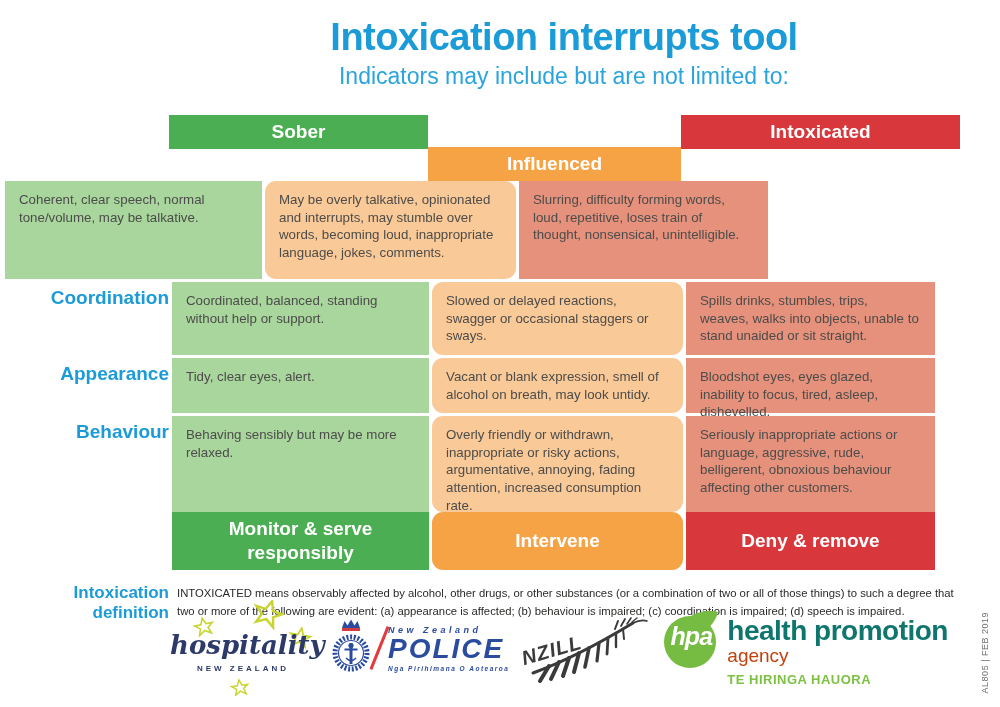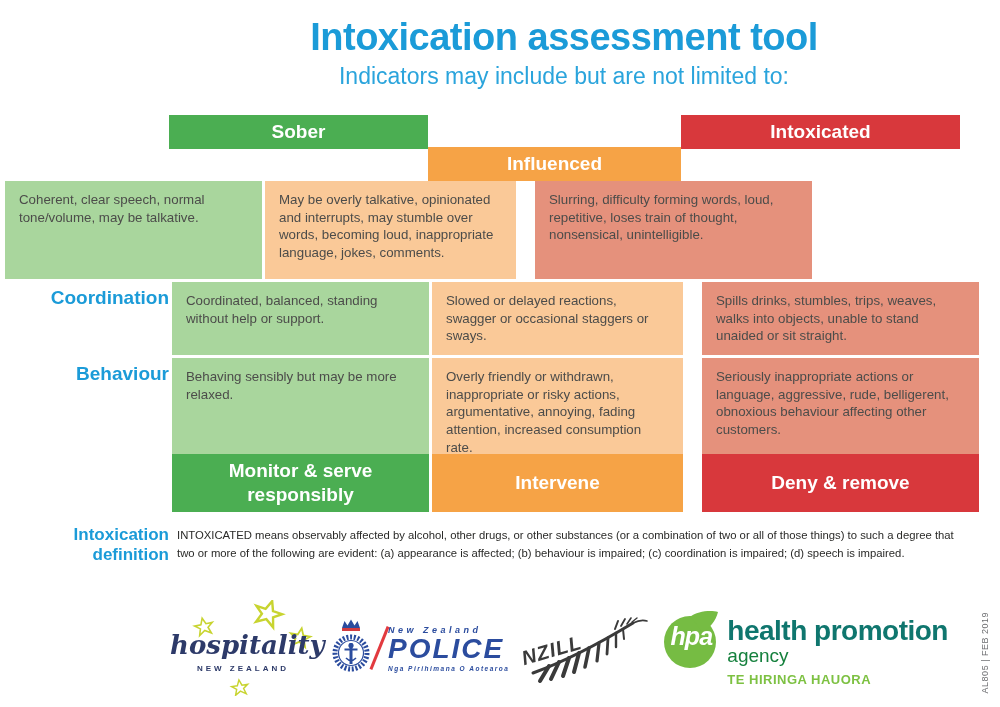--- a/index.html
+++ b/index.html
@@ -17,22 +17,22 @@
   .trow { display:flex; gap:3px; margin-left:5px; }
   .gutter { width:164px; flex:none; text-align:right; padding-top:5px; padding-right:0; }
   .row-label { font-size:19px; font-weight:bold; color:#1b9bd8; }
   .hdr-row { gap:0; }
   .hdr { height:34px; display:flex; align-items:center; justify-content:center;
          color:#fff; font-size:19px; font-weight:bold; }
   .h0 { width:259px; background:#4bae52; }
   .h1 { width:253px; background:#f6a346;margin-top:32px; }
   .h2 { width:279px; background:#d8383c; }
   .c0 { width:257px; flex:none; }
-  .c1 { width:251px; flex:none; }
-  .c2 { width:277px; flex:none;margin-left:16px; }
+  .c1 { width:251px; flex:none;border-radius:11px; }
+  .c2 { width:249px; flex:none; }
   .cell { padding:10px 16px 8px 14px; font-size:13.3px; line-height:1.33; color:#4c4c4a; }
   .col-sober  .cell, .cell.sober  { background:#a9d69d; }
   .cell.sober { background:#a9d69d; }
   .cell.influenced { background:#fac998; }
   .cell.intoxicated { background:#e5917c; }
   .r-speech .cell { height:98px; }
   .r-coordination .cell { height:73px; margin-top:0; }
   .r-coordination { margin-top:3px; }
   .r-appearance { margin-top:3px; }
   .r-appearance .cell { height:55px; }
@@ -78,34 +78,34 @@
   .nzilla-text { position:absolute; left:2px; top:32px; transform:rotate(-16deg);
                  font-size:20px; font-weight:bold; font-style:italic; letter-spacing:1px; color:#3a3a3a; }
 
   
   .hpa { display:flex; align-items:flex-start; }
   .hpa-blob { position:relative; width:60px; height:60px; flex:none; }
   .hpa-abbr { position:absolute; left:0; top:13px; width:60px; text-align:center;
               font-size:25px; font-weight:bold; font-style:italic; color:#fff; letter-spacing:-1px; }
   .hpa-text { margin-left:6px; padding-top:8px; }
   .hpa-line1 { font-size:28px; font-weight:bold; color:#0f766e; line-height:1; letter-spacing:-0.5px; }
-  .hpa-line2 { font-size:19px; color:#15803d; line-height:1; margin-top:1px; }
+  .hpa-line2 { font-size:19px; color:#c2410c; line-height:1; margin-top:1px; }
   .hpa-maori { font-size:13px; font-weight:bold; color:#7dc142; letter-spacing:0.5px; margin-top:7px; }
 
   
   .code { position:absolute; right:10px; top:612px; writing-mode:vertical-rl; transform:rotate(180deg);
           font-size:9px; color:#6d6e71; letter-spacing:0.5px; }
 </style>
 </head>
 <body>
 
 <div class="poster">
 
   <div class="titles">
-    <div class="title">Intoxication assessment tool</div>
+    <div class="title">Intoxication interrupts tool</div>
     <div class="subtitle">Indicators may include but are not limited to:</div>
   </div>
 
   <div class="sheet">
 
     <div class="trow hdr-row">
       <div class="gutter"></div>
       <div class="hdr h0">Sober</div>
       <div class="hdr h1">Influenced</div>
       <div class="hdr h2">Intoxicated</div>
@@ -117,20 +117,26 @@
       <div class="cell intoxicated c2">Slurring, difficulty forming words, loud, repetitive, loses train of thought, nonsensical, unintelligible.</div>
     </div>
 
     <div class="trow r-coordination">
       <div class="gutter"><span class="row-label">Coordination</span></div>
       <div class="cell sober c0">Coordinated, balanced, standing without help or support.</div>
       <div class="cell influenced c1">Slowed or delayed reactions, swagger or occasional staggers or sways.</div>
       <div class="cell intoxicated c2">Spills drinks, stumbles, trips, weaves, walks into objects, unable to stand unaided or sit straight.</div>
     </div>
 
+    <div class="trow r-appearance">
+      <div class="gutter"><span class="row-label">Appearance</span></div>
+      <div class="cell sober c0">Tidy, clear eyes, alert.</div>
+      <div class="cell influenced c1">Vacant or blank expression, smell of alcohol on breath, may look untidy.</div>
+      <div class="cell intoxicated c2">Bloodshot eyes, eyes glazed, inability to focus, tired, asleep, dishevelled.</div>
+    </div>
 
     <div class="trow r-behaviour">
       <div class="gutter"><span class="row-label">Behaviour</span></div>
       <div class="cell sober c0">Behaving sensibly but may be more relaxed.</div>
       <div class="cell influenced c1">Overly friendly or withdrawn, inappropriate or risky actions, argumentative, annoying, fading attention, increased consumption rate.</div>
       <div class="cell intoxicated c2">Seriously inappropriate actions or language, aggressive, rude, belligerent, obnoxious behaviour affecting other customers.</div>
     </div>
 
     <div class="trow action-row">
       <div class="gutter"></div>

